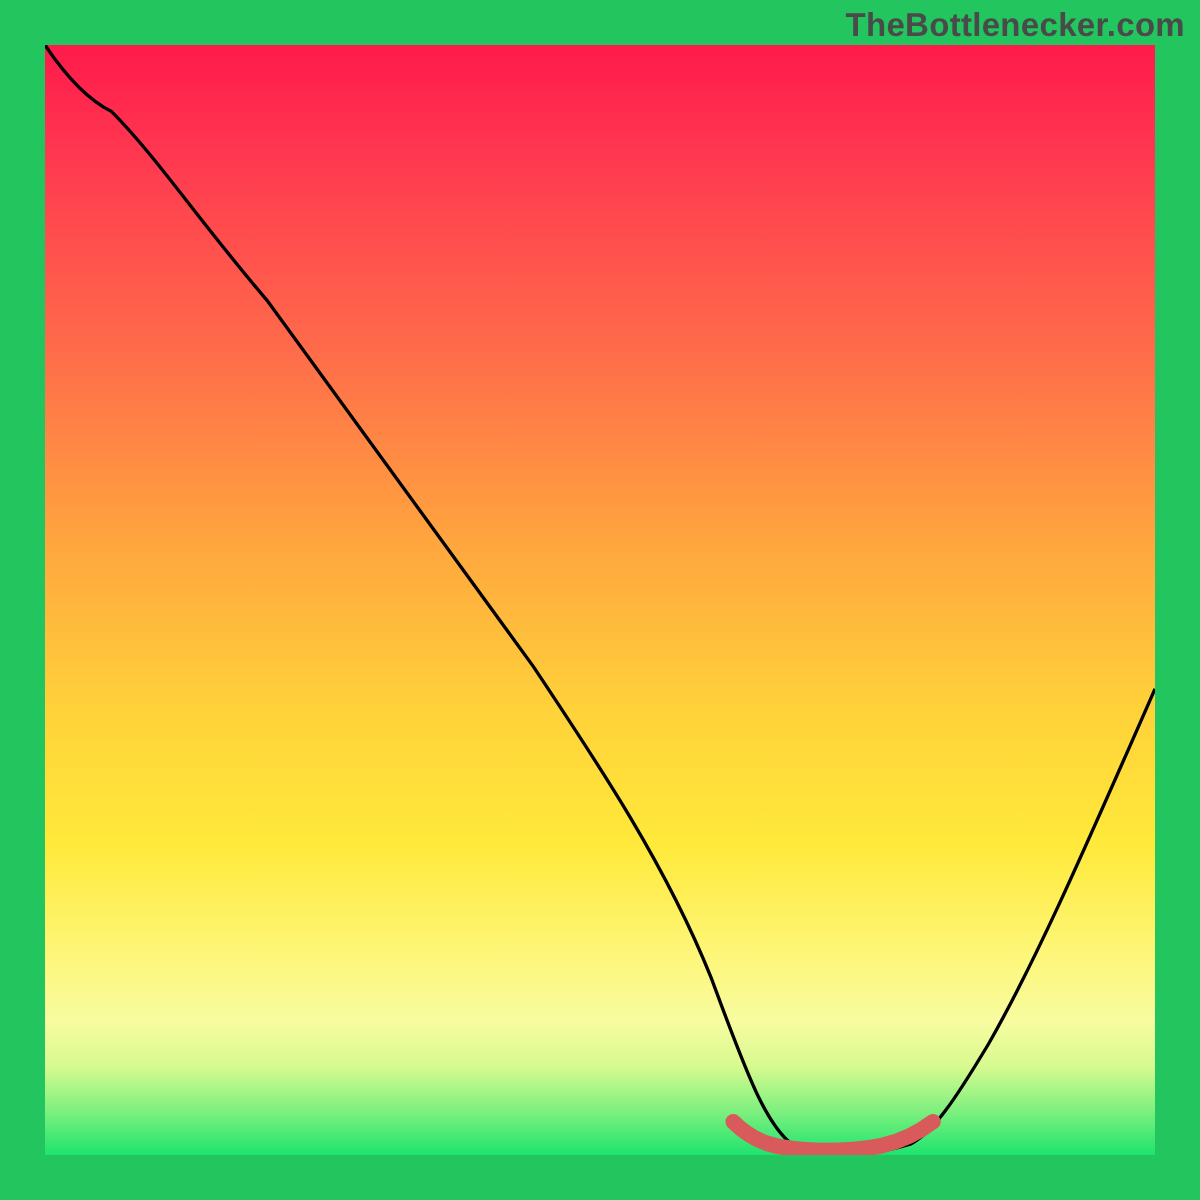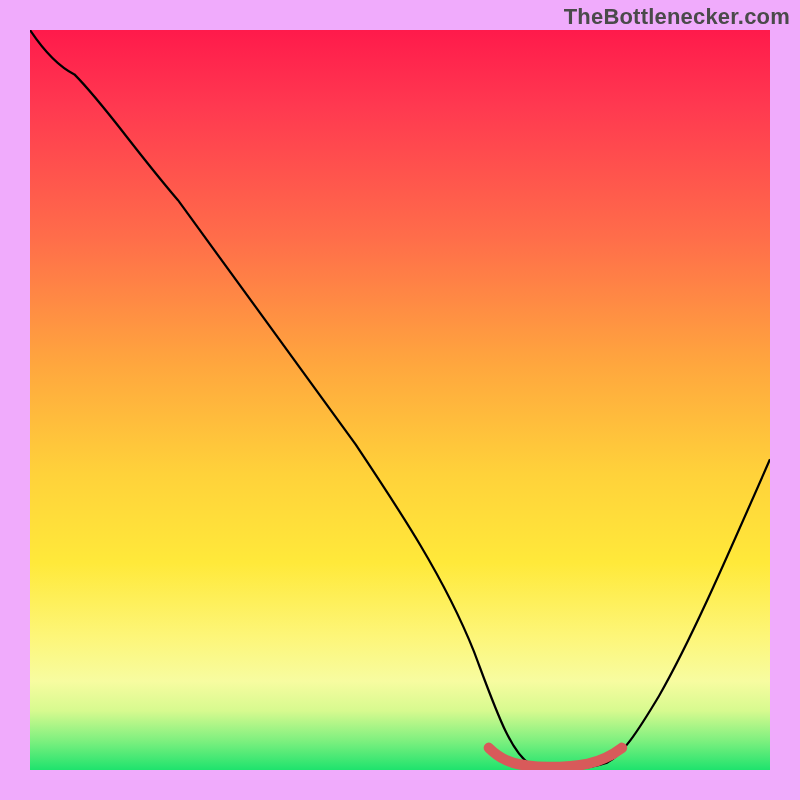--- a/index.html
+++ b/index.html
@@ -10,21 +10,21 @@
     background: #000;
     overflow: hidden;
     font-family: Arial, Helvetica, sans-serif;
   }
   .frame {
     position: absolute;
     top: 0;
     left: 0;
     width: 800px;
     height: 800px;
-    background: #f0abfc;
+    background: #22c55e;
   }
   .watermark {
     position: absolute;
     top: 4px;
     right: 10px;
     color: #4a4a4a;
     font-size: 22px;
     font-weight: 600;
     letter-spacing: 0.2px;
     z-index: 5;

